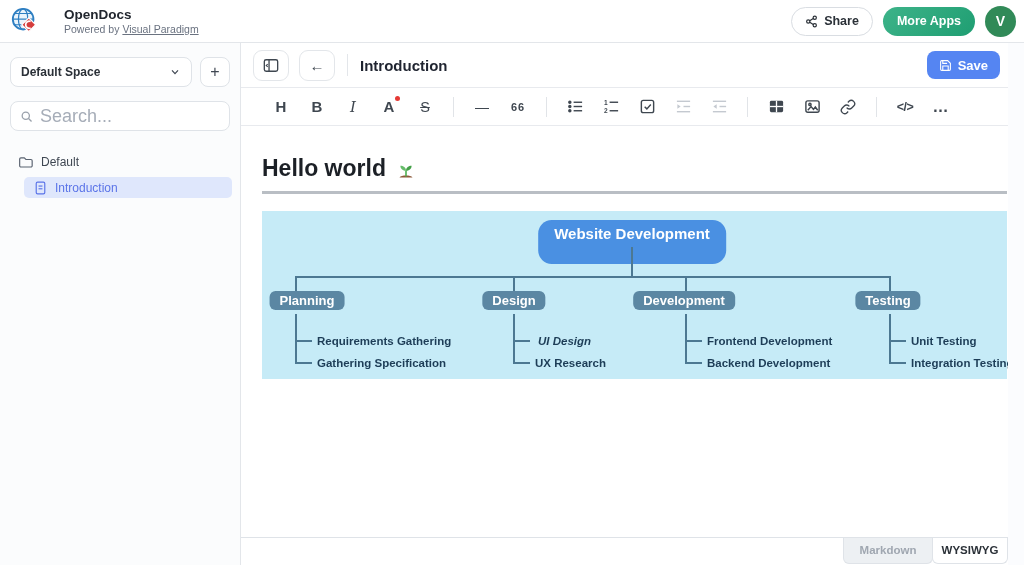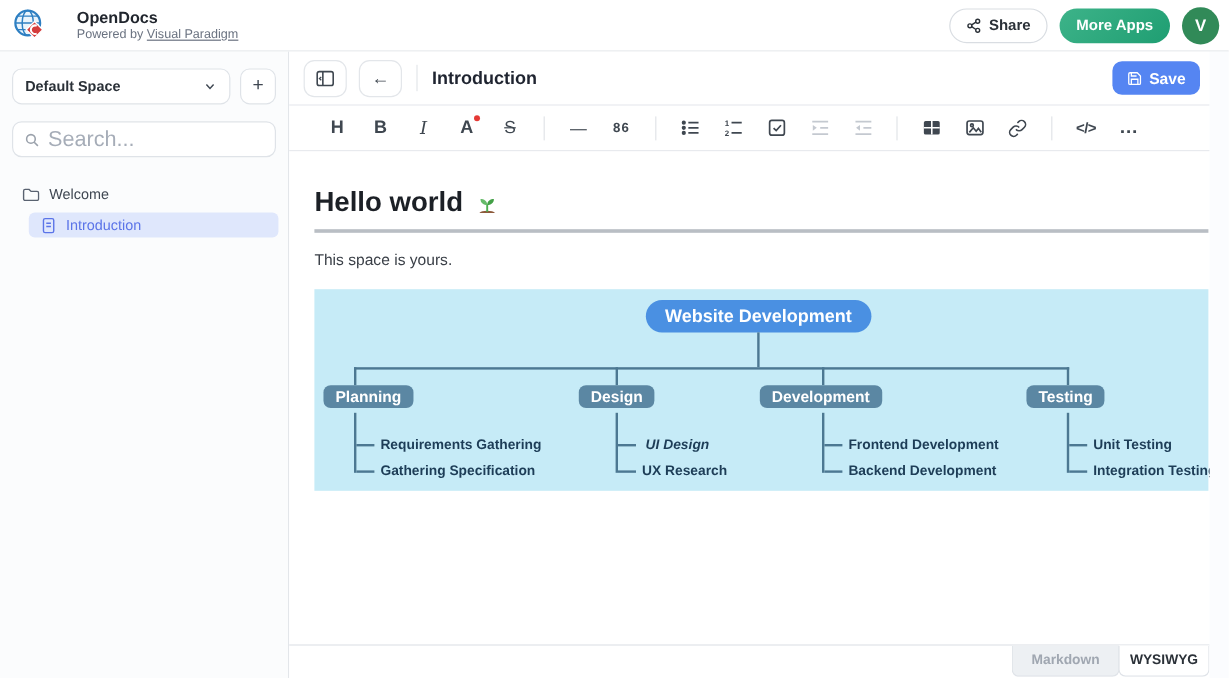--- a/index.html
+++ b/index.html
@@ -84,21 +84,21 @@
 
   
   .editor { flex:1; padding:29px 0 0 21px; overflow:hidden; }
   .doc-h1 { display:flex; align-items:center; gap:9px; font-size:23px; font-weight:700; color:#1c2026; }
   .doc-hr { width:745px; height:3px; background:#b9bec4; border:none; margin-top:9px; }
   .doc-p { margin-top:15px; font-size:13px; color:#3b4048; }
 
   
   .mindmap { position:relative; margin-top:17px; width:745px; height:168px; }
   .mm-line { position:absolute; }
-  .mm-root { position:absolute; transform:translateX(-50%); height:27px; line-height:27px;
+  .mm-root { position:absolute; transform:translateX(-50%); height:44px; line-height:27px;
     padding:0 16px; border-radius:13.5px; color:#fff; font-size:15px; font-weight:700;
     white-space:nowrap; }
   .mm-node { position:absolute; transform:translateX(-50%); padding:2px 10px; border-radius:6px;
     color:#fff; font-size:13px; font-weight:600; white-space:nowrap; }
   .mm-leaf { position:absolute; transform:translateY(-50%); font-size:11.5px; font-weight:600;
     white-space:nowrap; }
 
   
   .footer-row { height:28px; border-top:1px solid #dfe3e8; display:flex; justify-content:flex-end; }
   .ftab { height:26px; line-height:25px; text-align:center; font-size:11.5px;
@@ -174,21 +174,21 @@
         </span>
         <input type="text" placeholder="Search..." style="">
       </div>
       <div class="tree">
         <div class="tree-row">
           <span>
             <svg width="15" height="14" viewBox="0 0 18 16" fill="none" stroke="#596270" stroke-width="1.4">
               <path d="M2 4.5A1.5 1.5 0 0 1 3.5 3h4l2 2h6A1.5 1.5 0 0 1 17 6.5v6A1.5 1.5 0 0 1 15.5 14h-12A1.5 1.5 0 0 1 2 12.5V4.5z"></path>
             </svg>
           </span>
-          <span>Welcome</span>
+          <span>Default</span>
         </div>
         <div class="tree-row selected">
           <span>
             <svg width="13" height="14" viewBox="0 0 16 18" fill="none" stroke="#5b74e8" stroke-width="1.5">
               <rect x="2.5" y="1.5" width="11" height="15" rx="1.8"></rect>
               <line x1="5.5" y1="6.5" x2="10.5" y2="6.5"></line>
                 <line x1="5.5" y1="10" x2="10.5" y2="10"></line>
             </svg>
           </span>
           <span>Introduction</span>
@@ -236,21 +236,21 @@
             <span class="g-font-color">A<i class="dot"></i></span>
           </button>
           <button class="tb-btn">
             <span class="g-strikethrough">S</span>
           </button>
           <span class="tb-divider"></span>
           <button class="tb-btn">
             <span class="g-horizontal-rule">—</span>
           </button>
           <button class="tb-btn">
-            <span class="g-blockquote">86</span>
+            <span class="g-blockquote">66</span>
           </button>
           <span class="tb-divider"></span>
           <button class="tb-btn">
             <svg width="17" height="17" viewBox="0 0 18 18" fill="none" stroke="#3f4750" stroke-width="1.5">
               <circle cx="3" cy="4.5" r="1.1" fill="#3f4750"></circle>
               <circle cx="3" cy="9" r="1.1" fill="#3f4750"></circle>
               <circle cx="3" cy="13.5" r="1.1" fill="#3f4750"></circle>
               <line x1="7" y1="4.5" x2="16" y2="4.5"></line>
               <line x1="7" y1="9" x2="16" y2="9"></line>
               <line x1="7" y1="13.5" x2="16" y2="13.5"></line>
@@ -322,21 +322,20 @@
           <span>
             <svg width="22" height="22" viewBox="0 0 22 22">
               <path d="M4.5 19.5c1.5-2.6 11.5-2.6 13 0z" fill="#8d5a3b"></path>
               <path d="M11 18.5v-6" stroke="#4caf50" stroke-width="1.6" fill="none"></path>
               <path d="M11 12.8c0-3.4-2.7-5-5.6-5 0 3.4 2.7 5 5.6 5z" fill="#66bb6a"></path>
               <path d="M11 12.8c0-3.4 2.7-5 5.6-5 0 3.4-2.7 5-5.6 5z" fill="#43a047"></path>
             </svg>
           </span>
         </div>
         <hr class="doc-hr">
-        <p class="doc-p">This space is yours.</p>
         <div class="mindmap" id="mindmap" style="background: rgb(198, 235, 247);">
             <div class="mm-root" style="left: 370px; top: 9px; background: rgb(74, 144, 226); color: rgb(255, 255, 255);">Website Development</div>
             <div class="mm-line" style="left: 369px; top: 36px; width: 2px; height: 29px; background: rgb(76, 120, 146);"></div>
             <div class="mm-line" style="left: 33px; top: 65px; width: 596px; height: 2px; background: rgb(76, 120, 146);"></div>
             <div class="mm-line" style="left: 33px; top: 65px; width: 2px; height: 15px; background: rgb(76, 120, 146);"></div>
             <div class="mm-node" style="left: 45px; top: 80px; background: rgb(91, 135, 163); color: rgb(255, 255, 255);">Planning</div>
             <div class="mm-line" style="left: 33px; top: 103px; width: 2px; height: 50px; background: rgb(76, 120, 146);"></div>
             <div class="mm-line" style="left: 35px; top: 129px; width: 15px; height: 2px; background: rgb(76, 120, 146);"></div>
             <div class="mm-leaf" style="left: 55px; top: 130px; color: rgb(29, 61, 87);">Requirements Gathering</div>
             <div class="mm-line" style="left: 35px; top: 151px; width: 15px; height: 2px; background: rgb(76, 120, 146);"></div>

